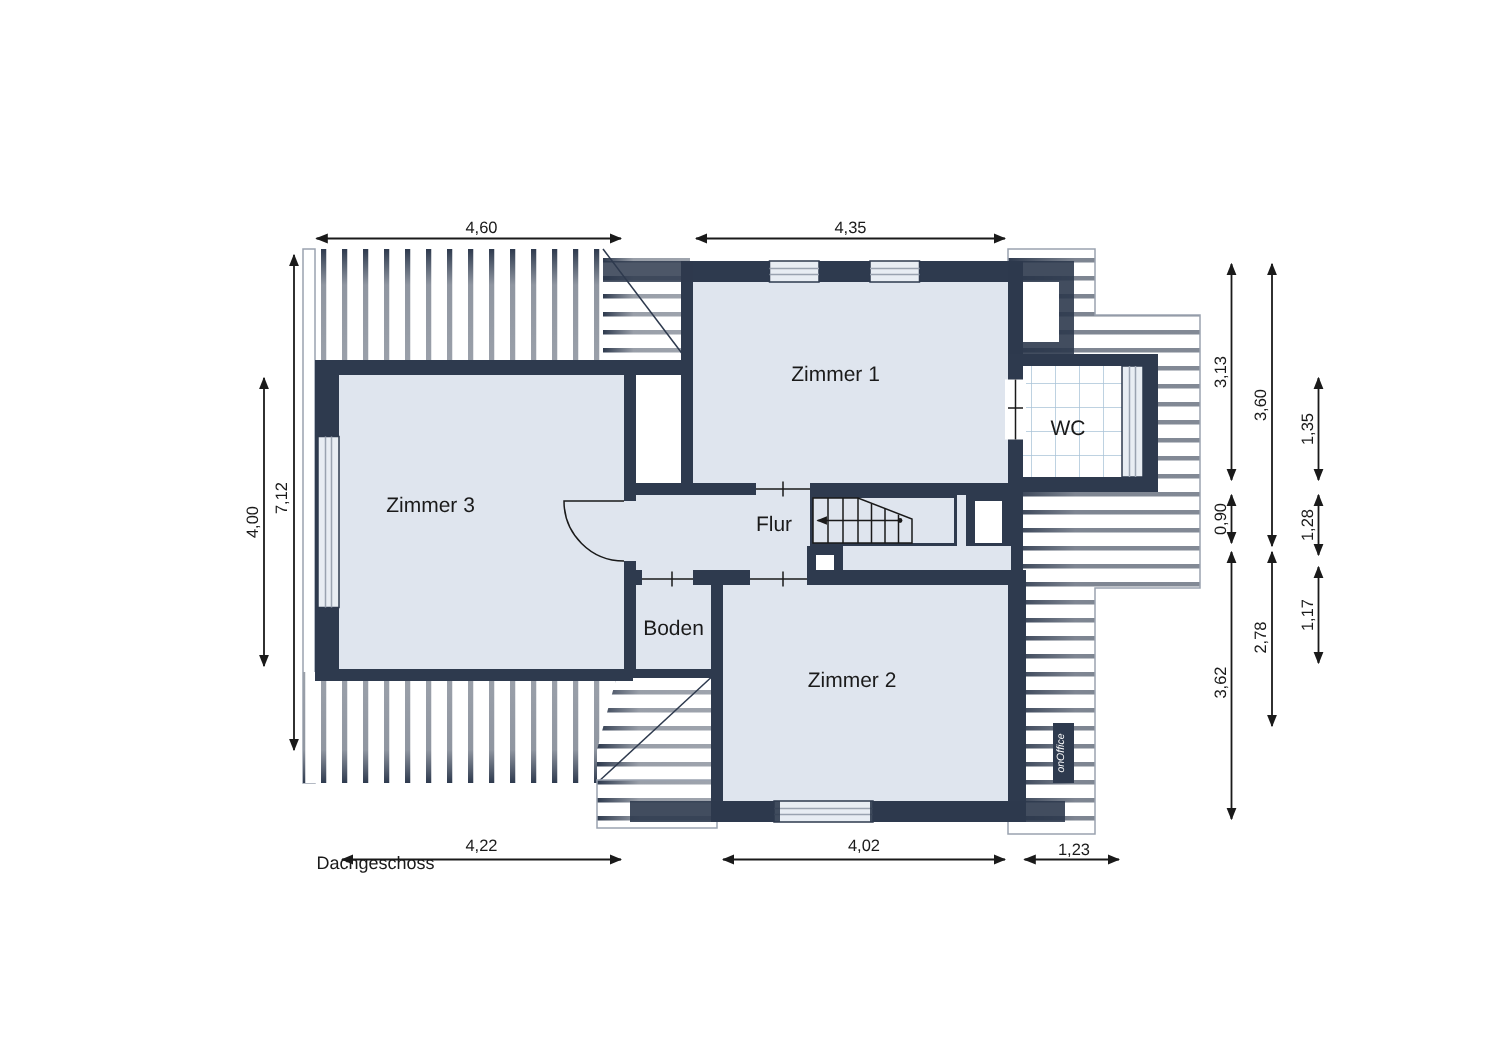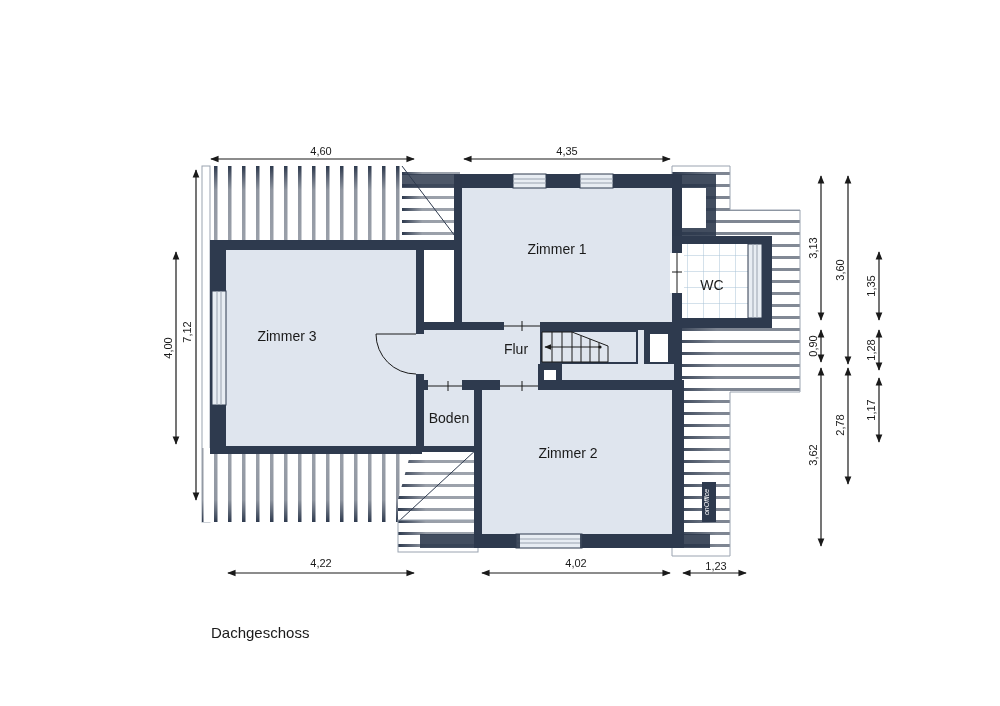--- a/index.html
+++ b/index.html
@@ -1,20 +1,20 @@
 <!DOCTYPE html>
 <html><head>
 <meta charset="utf-8">
 <style>
   html, body { margin: 0; padding: 0; background: #ffffff; }
   body { width: 1000px; height: 706px; position: relative; overflow: hidden; font-family: "Liberation Sans", sans-serif; }
   svg { position: absolute; left: 0; top: 0; }
   .room-label { font-family: "Liberation Sans", sans-serif; font-size: 14px; fill: #1a1a1a; }
   .dim-label { font-family: "Liberation Sans", sans-serif; font-size: 11px; fill: #1a1a1a; }
-  .caption { position: absolute; left: 211px; top: 624px; font-size: 15px; color: #1a1a1a; font-family: "Liberation Sans", sans-serif; }
+  .caption { position: absolute; left: 211px; top: 568px; font-size: 12px; color: #1a1a1a; font-family: "Liberation Sans", sans-serif; }
 </style>
 </head>
 <body>
 
 <svg width="1000" height="706" viewBox="0 0 1000 706">
   <defs>
     <pattern id="vstripes" width="14" height="10" patternUnits="userSpaceOnUse">
       <rect width="14" height="10" fill="#ffffff"></rect>
       <rect x="4" width="3.5" height="10" fill="#2e3a4e"></rect>
     </pattern>

